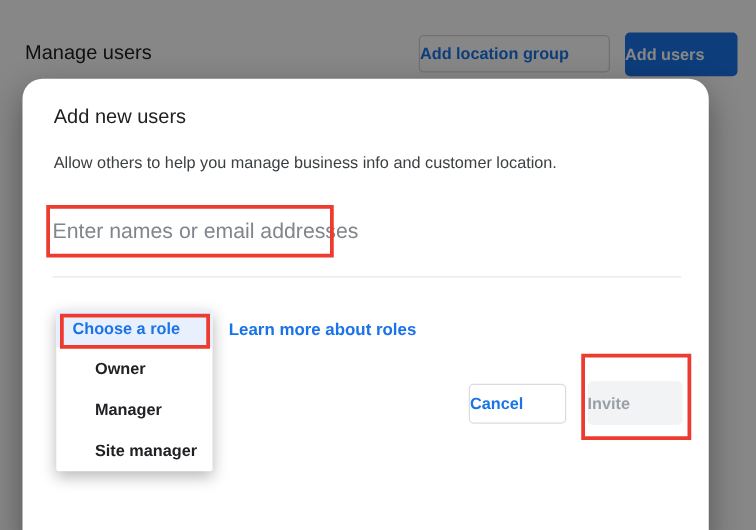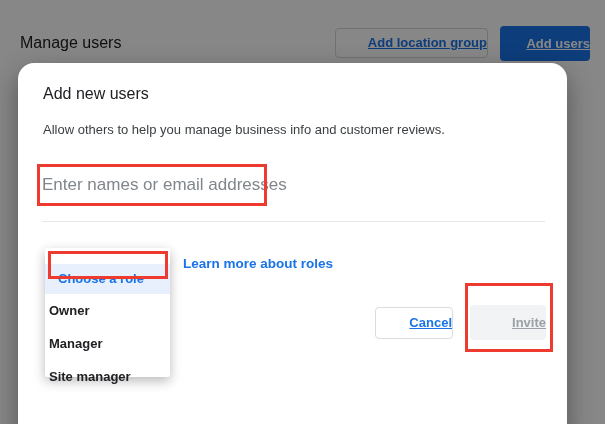--- a/index.html
+++ b/index.html
@@ -11,22 +11,22 @@
     --text-primary:#202124;
     --text-secondary:#3c4043;
     --placeholder-gray:#80868b;
   }
   *{box-sizing:border-box;margin:0;padding:0;}
   body{font-family:"Liberation Sans",sans-serif;background:#555;}
   .stage{position:relative;width:605px;height:424px;background:#ffffff;overflow:hidden;}
 
   
   .page-title{position:absolute;left:20px;top:34px;font-size:16px;color:var(--text-primary);}
-  .btn{position:absolute;display:block;text-align:right;font-family:"Liberation Sans",sans-serif;
-       font-size:13px;font-weight:700;border-radius:4px;background:transparent;border:none;cursor:pointer;text-decoration:underline;}
+  .btn{position:absolute;display:block;text-align:left;font-family:"Liberation Sans",sans-serif;
+       font-size:13px;font-weight:700;border-radius:4px;background:transparent;border:none;cursor:pointer;}
   .btn-outline{border:1px solid #d6d6d6;color:var(--accent-blue);background:#fff;}
   .btn-add-location{left:335px;top:28px;width:153px;height:30px;line-height:28px;}
   .btn-add-users{left:500px;top:26px;width:90px;height:35px;line-height:35px;background:var(--accent-blue);color:#fff;}
   .btn-done{left:508px;top:382px;width:84px;height:36px;line-height:34px;}
 
   .overlay{position:absolute;inset:0;background:rgba(0,0,0,0.47);z-index:10;}
 
   
   .modal{position:absolute;left:18px;top:63px;width:549px;height:378px;background:#fff;
          border-radius:16px;box-shadow:0 10px 26px rgba(0,0,0,0.38);z-index:20;}
@@ -39,22 +39,22 @@
   .learn-link{position:absolute;left:165px;top:193px;font-size:13.5px;font-weight:700;
               color:var(--accent-blue);text-decoration:none;cursor:pointer;}
   .btn-cancel{left:357px;top:244px;width:78px;height:32px;line-height:30px;border:1px solid #dadce0;}
   .btn-invite{left:452px;top:242px;width:76px;height:35px;line-height:35px;
               background:var(--disabled-button-bg);color:var(--disabled-button-text);cursor:default;}
 
   
   .dropdown{position:absolute;left:45px;top:248px;width:125px;height:129px;background:#fff;
             border-radius:2px;box-shadow:0 4px 12px rgba(0,0,0,0.28);z-index:30;}
   .dd-selected{height:30px;line-height:30px;padding-left:13px;background:var(--selected-row-bg);
-               color:var(--accent-blue);font-size:13px;font-weight:700;cursor:pointer;margin-top:16px;}
-  .dd-item{height:33px;line-height:33px;padding-left:4px;color:var(--text-primary);
+               color:var(--accent-blue);font-size:13px;font-weight:700;cursor:pointer;}
+  .dd-item{height:33px;line-height:33px;padding-left:31px;color:var(--text-primary);
            font-size:13px;font-weight:700;cursor:pointer;}
 
   
   .annotation{position:absolute;border:3px solid var(--annotation-red);pointer-events:none;}
   .annotation-input{left:19px;top:101px;width:230px;height:42px;z-index:5;}
   .annotation-invite{left:447px;top:220px;width:88px;height:69px;z-index:5;}
   .annotation-role{left:48px;top:251px;width:120px;height:28px;z-index:40;}
 </style>
 </head>
 <body>
@@ -62,21 +62,21 @@
 <div class="stage">
 
   <div class="page-title">Manage users</div>
   <button class="btn btn-outline btn-add-location">Add location group</button>
   <button class="btn btn-add-users">Add users</button>
 
   <div class="overlay"></div>
 
   <div class="modal">
     <div class="modal-title">Add new users</div>
-    <div class="modal-subtitle">Allow others to help you manage business info and customer reviews.</div>
+    <div class="modal-subtitle">Allow others to help you manage business info and customer location.</div>
 
     <input class="invitee-input" type="text" placeholder="Enter names or email addresses" style="">
     <div class="annotation annotation-input"></div>
 
     <div class="divider"></div>
 
     <a class="learn-link">Learn more about roles</a>
 
     <button class="btn btn-outline btn-cancel">Cancel</button>
     <button class="btn btn-invite" disabled="">Invite</button>

